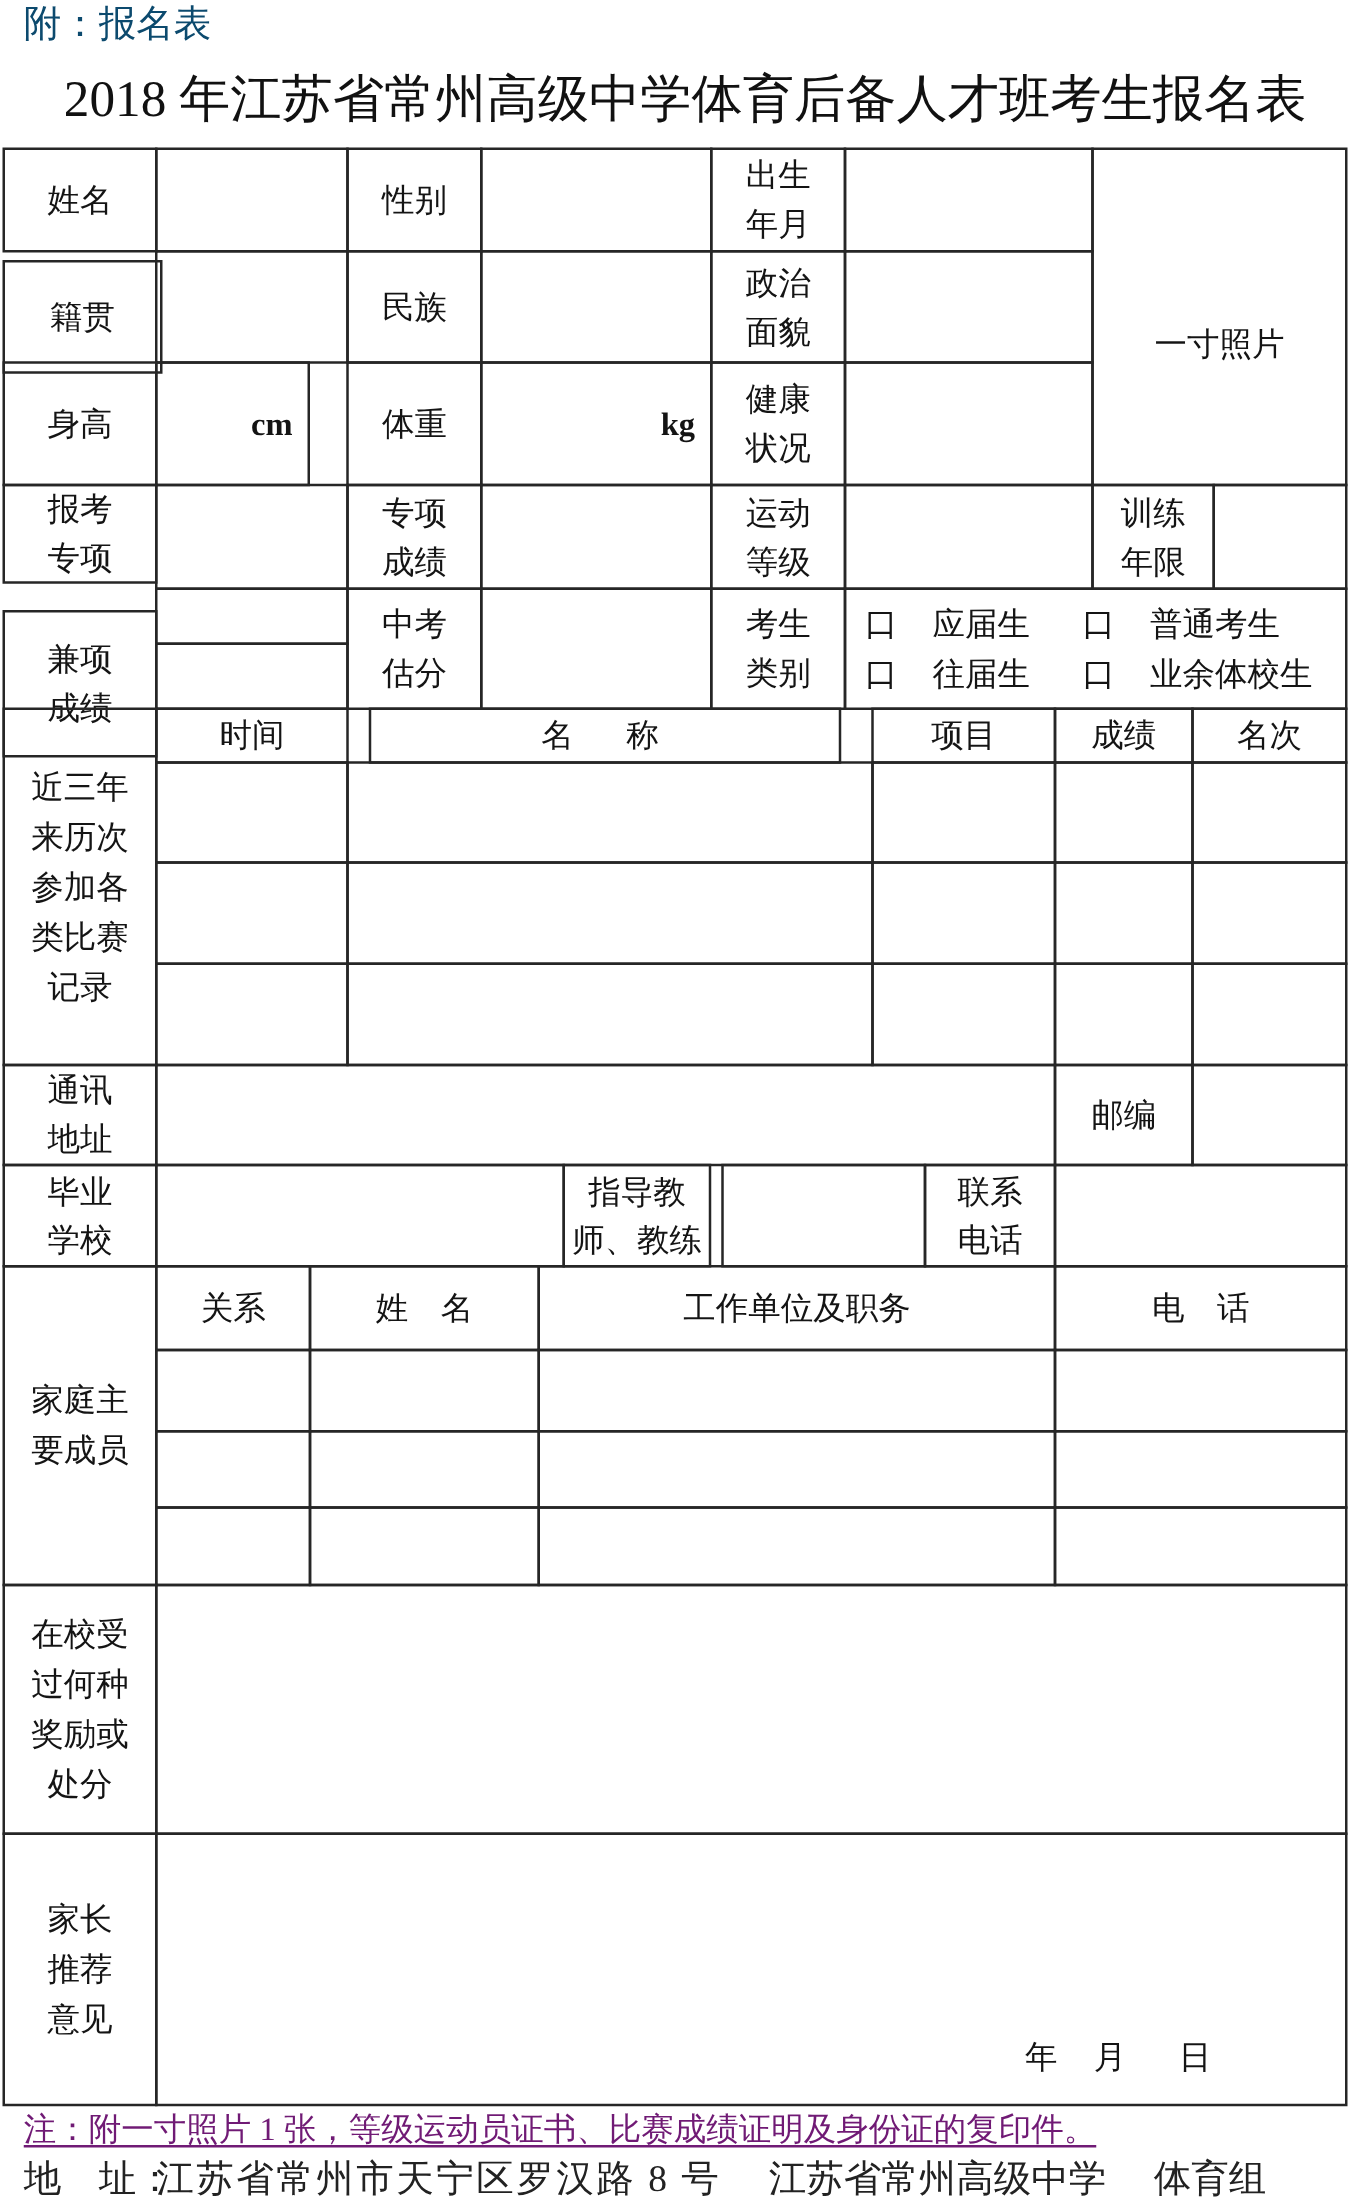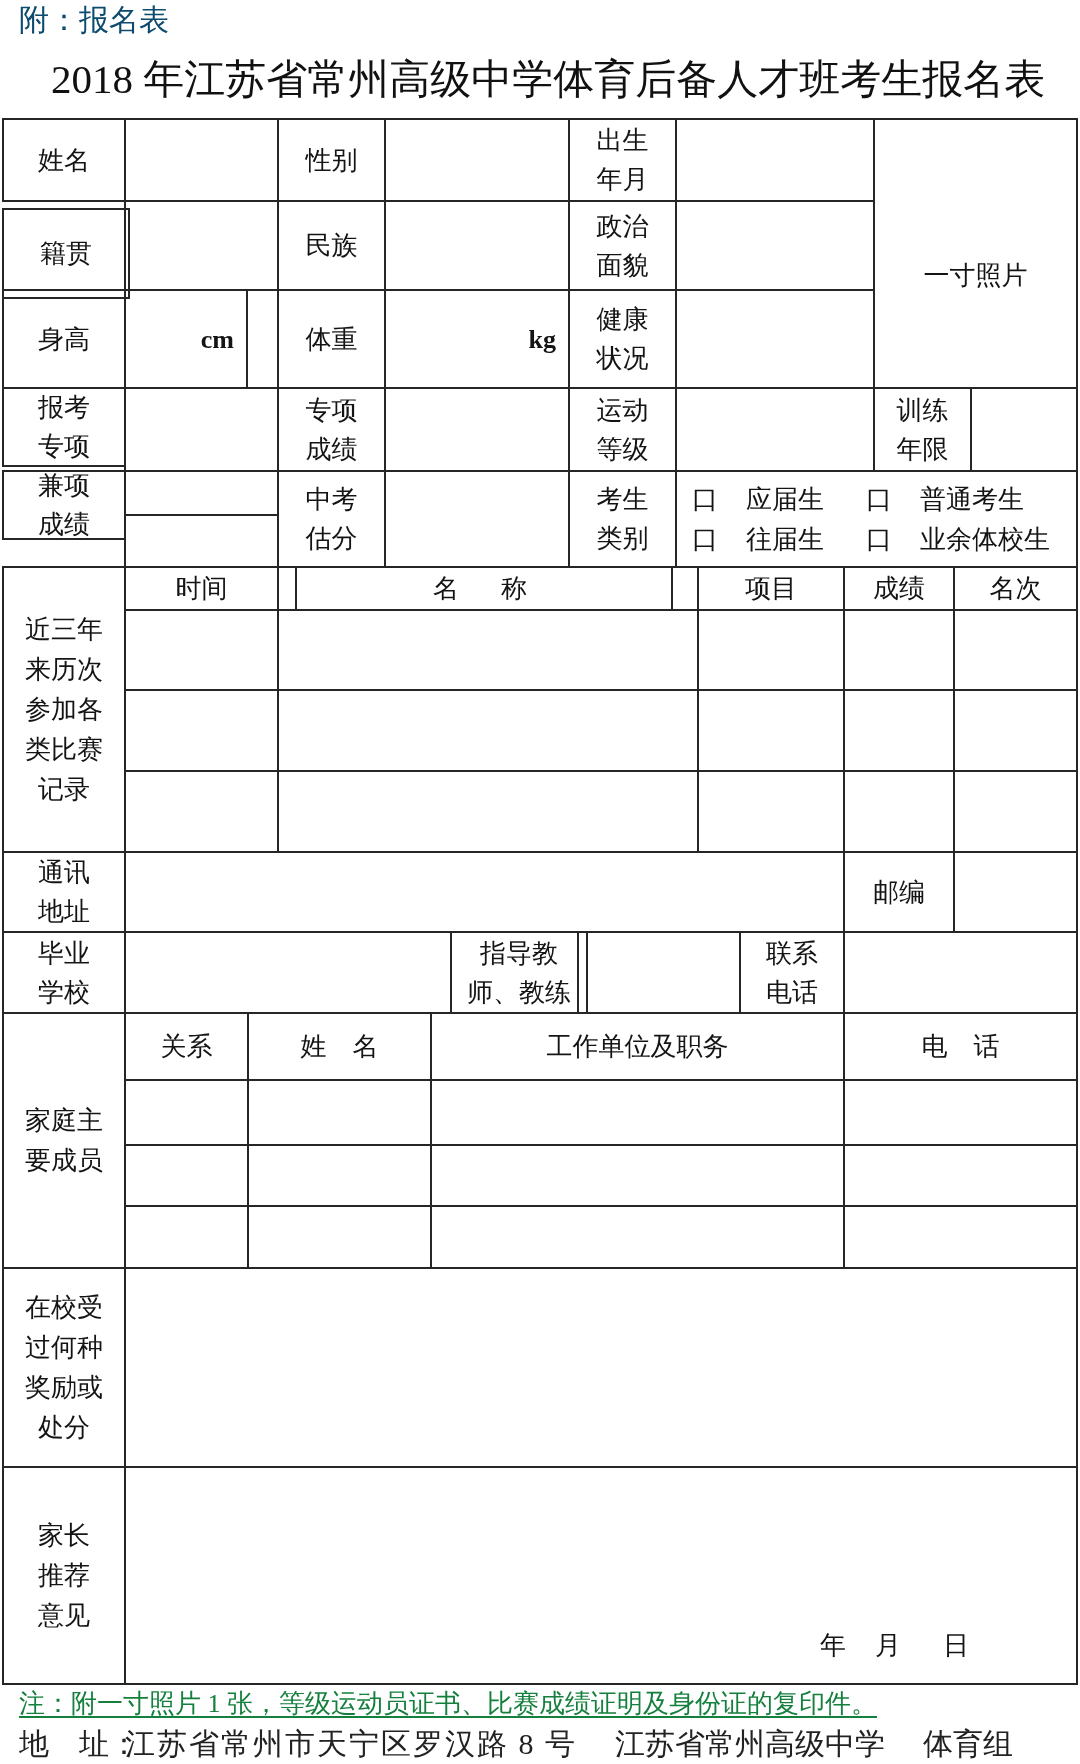--- a/index.html
+++ b/index.html
@@ -17,21 +17,21 @@
   }
   .c.unit { justify-content: flex-end; padding-right: 12px; }
   .unit-text { font-weight: bold; font-size: 26px; }
   .c.photo { padding-top: 44px; }
   .c.opts { display: block; }
   .opt { position: absolute; font-size: 26px; line-height: 30px; white-space: nowrap; }
   .opt .box { display: inline-block; width: 26px; }
   .opt .txt { margin-left: 28px; }
   .wide { letter-spacing: 8px; }
   .date-part { position: absolute; top: 163px; font-size: 26px; line-height: 30px; }
-  .note { position: absolute; left: 19px; top: 1689px; font-size: 26px; line-height: 30px; color: #15803d; white-space: nowrap;
+  .note { position: absolute; left: 19px; top: 1689px; font-size: 26px; line-height: 30px; color: #701a75; white-space: nowrap;
           text-decoration: underline; text-decoration-thickness: 2px; text-underline-offset: 4px; }
   .addr { position: absolute; top: 1727px; font-size: 30px; line-height: 34px; color: #222; white-space: pre; }
 </style>
 </head>
 <body>
 
 <div class="attach">附：报名表</div>
 <div class="title">2018 年江苏省常州高级中学体育后备人才班考生报名表</div>
 
 <div class="c" style="left:2px;top:118px;width:124px;height:84px">姓名</div>
@@ -71,21 +71,21 @@
 <div class="c" style="left:277px;top:387px;width:109px;height:85px">专项
 成绩</div>
 <div class="c" style="left:384px;top:387px;width:186px;height:85px"></div>
 <div class="c" style="left:568px;top:387px;width:109px;height:85px">运动
 等级</div>
 <div class="c" style="left:675px;top:387px;width:200px;height:85px"></div>
 <div class="c" style="left:873px;top:387px;width:99px;height:85px">训练
 年限</div>
 <div class="c" style="left:970px;top:387px;width:108px;height:85px"></div>
 
-<div class="c" style="left:2px;top:470px;width:124px;height:70px">兼项
+<div class="c" style="left:2px;top:488px;width:124px;height:118px">兼项
 成绩</div>
 <div class="c" style="left:124px;top:470px;width:155px;height:46px"></div>
 <div class="c" style="left:124px;top:514px;width:155px;height:54px"></div>
 <div class="c" style="left:277px;top:470px;width:109px;height:98px">中考
 估分</div>
 <div class="c" style="left:384px;top:470px;width:186px;height:98px"></div>
 <div class="c" style="left:568px;top:470px;width:109px;height:98px">考生
 类别</div>
 <div class="c opts" style="left:675px;top:470px;width:403px;height:98px">
   <div class="opt" style="left:15px;top:13px">
@@ -133,21 +133,21 @@
 
 <div class="c" style="left:2px;top:851px;width:124px;height:82px">通讯
 地址</div>
 <div class="c" style="left:124px;top:851px;width:721px;height:82px"></div>
 <div class="c" style="left:843px;top:851px;width:112px;height:82px">邮编</div>
 <div class="c" style="left:953px;top:851px;width:125px;height:82px"></div>
 
 <div class="c" style="left:2px;top:931px;width:124px;height:83px">毕业
 学校</div>
 <div class="c" style="left:124px;top:931px;width:328px;height:83px"></div>
-<div class="c" style="left:450px;top:931px;width:138px;height:83px">指导教
+<div class="c" style="left:450px;top:931px;width:119px;height:83px">指导教
 师、教练</div>
 <div class="c" style="left:577px;top:931px;width:164px;height:83px"></div>
 <div class="c" style="left:739px;top:931px;width:106px;height:83px">联系
 电话</div>
 <div class="c" style="left:843px;top:931px;width:235px;height:83px"></div>
 
 <div class="c" style="left:2px;top:1012px;width:124px;height:257px;line-height:40px">家庭主
 要成员</div>
 <div class="c" style="left:124px;top:1012px;width:125px;height:69px">关系</div>
 <div class="c" style="left:247px;top:1012px;width:185px;height:69px">姓　名</div>

